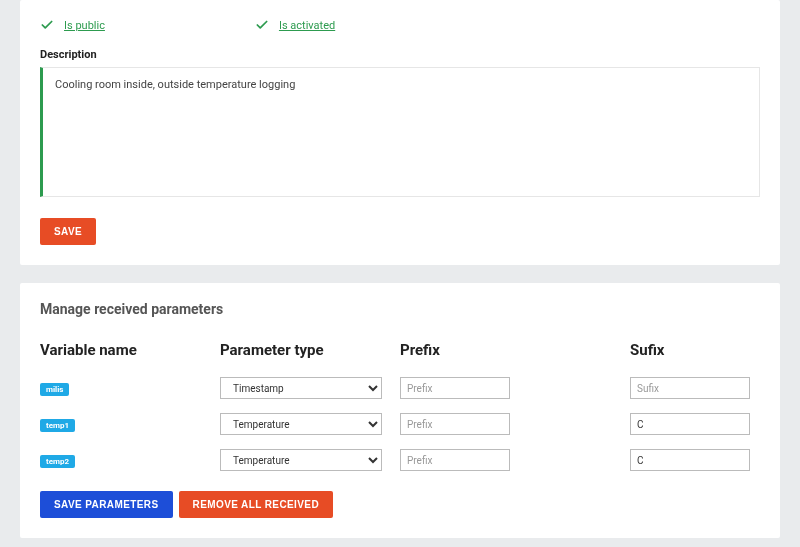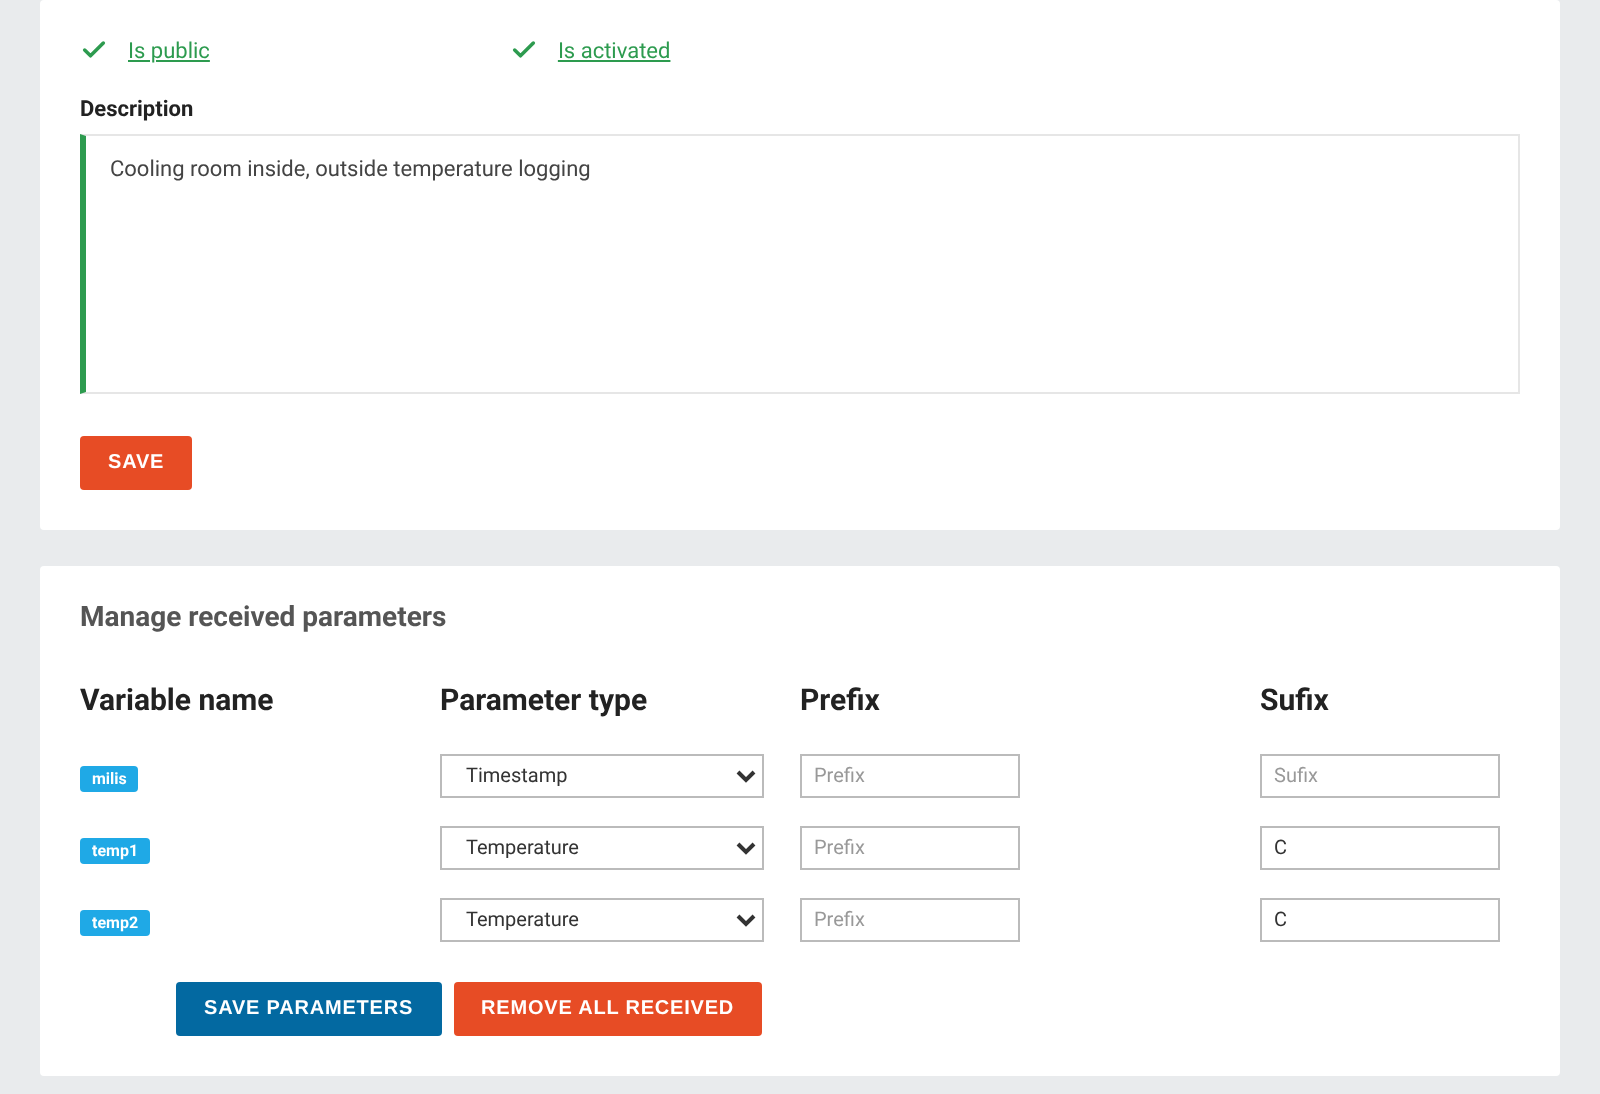--- a/index.html
+++ b/index.html
@@ -61,21 +61,21 @@
     padding: 8px 14px;
     font-size: 10px;
     font-weight: 700;
     color: #fff;
     letter-spacing: 0.4px;
     cursor: pointer;
     border-radius: 2px;
     text-transform: uppercase;
   }
   .btn-orange { background: #e74c25; }
-  .btn-blue { background: #0369a1; margin-left: 48px; }
+  .btn-blue { background: #1d4ed8; }
   .btn-row-top { margin-top: 18px; }
   .section-title {
     font-size: 14px;
     color: #555;
     margin-bottom: 24px;
     font-weight: 700;
   }
   .params-header {
     display: flex;
     font-weight: 700;

